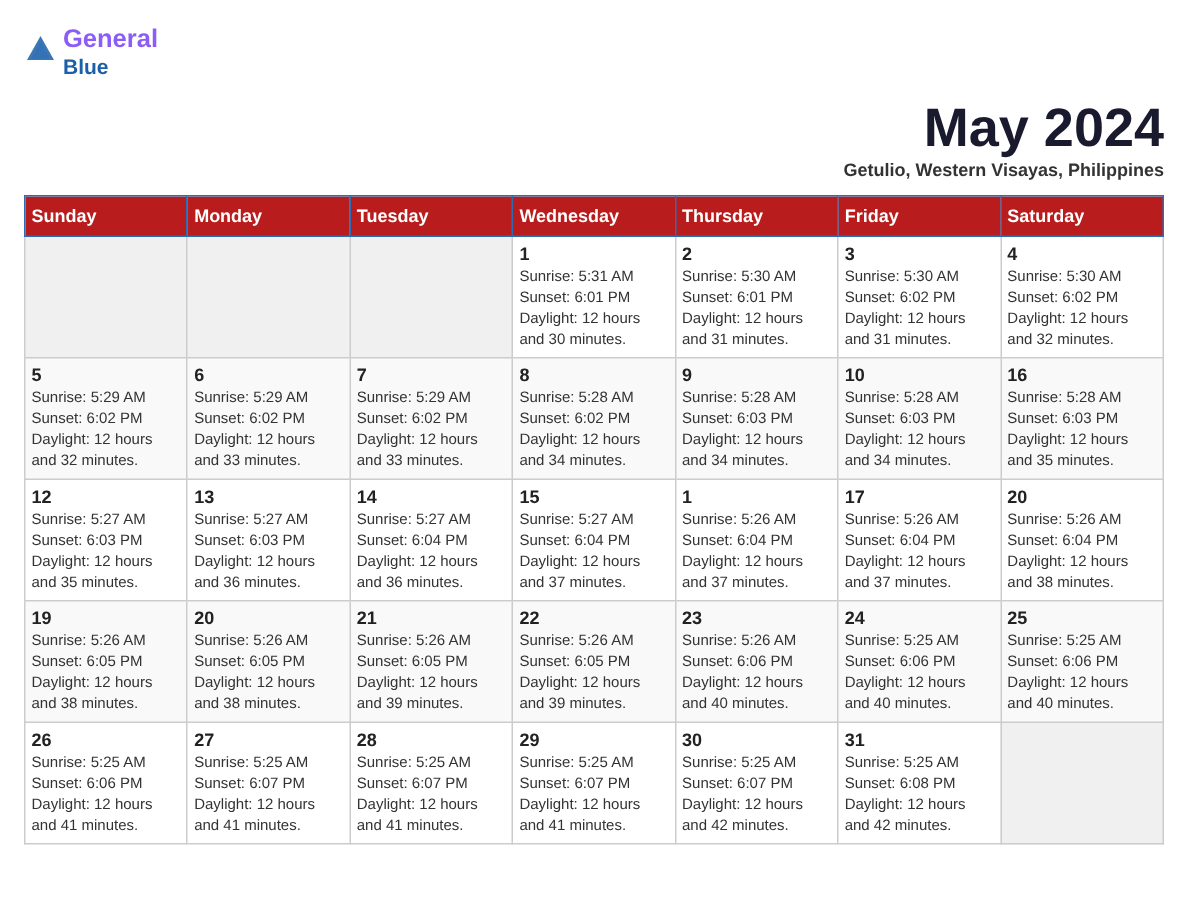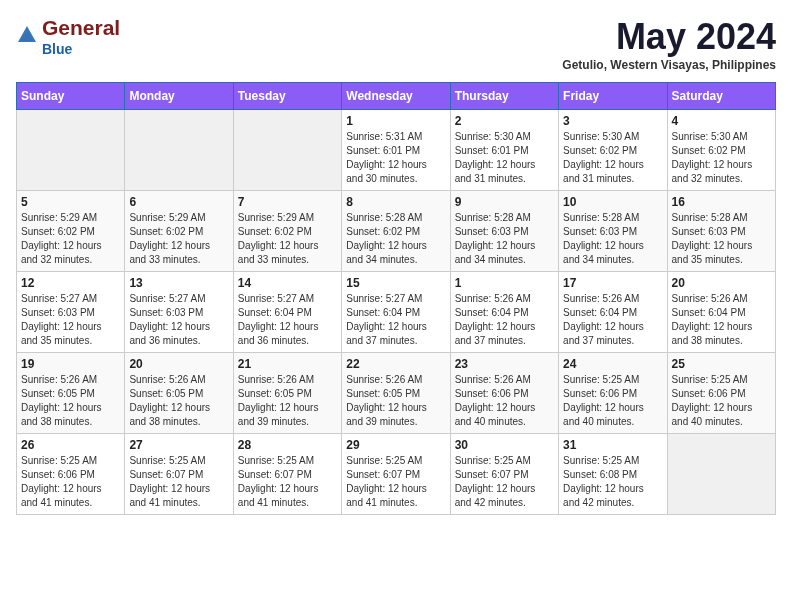--- a/index.html
+++ b/index.html
@@ -25,33 +25,34 @@
       width: 22px;
       height: 22px;
     }
     .title-area {
       text-align: right;
     }
     .main-title {
       font-size: 36px;
       font-weight: bold;
       color: #1a1a2e;
+      margin-top: 48px;
     }
     .subtitle {
       font-size: 12px;
       color: #333;
       font-weight: 600;
     }
     table {
       width: 100%;
       border-collapse: collapse;
       font-size: 11px;
     }
     thead tr th {
-      background-color: #8b5cf6;
+      background-color: #b91c1c;
       color: #fff;
       padding: 6px 4px;
       text-align: left;
       font-size: 12px;
       font-weight: bold;
       border: 1px solid #2a6db5;
     }
     tbody tr td {
       border: 1px solid #ccc;
       vertical-align: top;
@@ -84,21 +85,21 @@
 <div class="header-area">
   <div class="logo">
     <div>
       <svg class="logo-icon" viewBox="0 0 22 22" xmlns="http://www.w3.org/2000/svg">
         <polygon points="11,2 20,18 2,18" fill="#1a5fa8" opacity="0.85"></polygon>
         <polygon points="11,6 17,17 5,17" fill="#2a6db5" opacity="0.5"></polygon>
       </svg>
     </div>
     <div>
       <div>
-        <span style="color:#7f1d1d;font-size:21px;font-weight:bold;">General</span>
+        <span style="color:#8b5cf6;font-size:17px;font-weight:bold;">General</span>
       </div>
       <div>
         <span style="color:#1a5fa8;font-size:14px;font-weight:bold;">Blue</span>
       </div>
     </div>
   </div>
   <div class="title-area">
     <div class="main-title">May 2024</div>
     <div class="subtitle">Getulio, Western Visayas, Philippines</div>
   </div>

